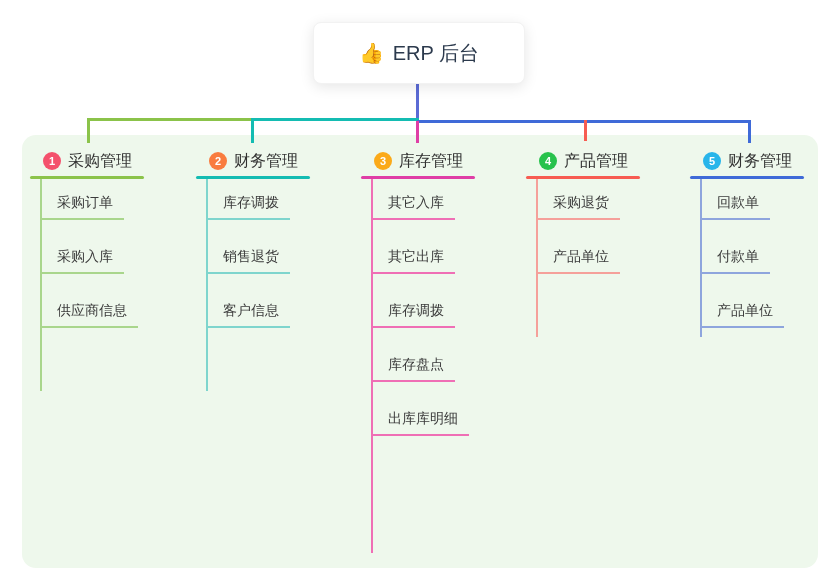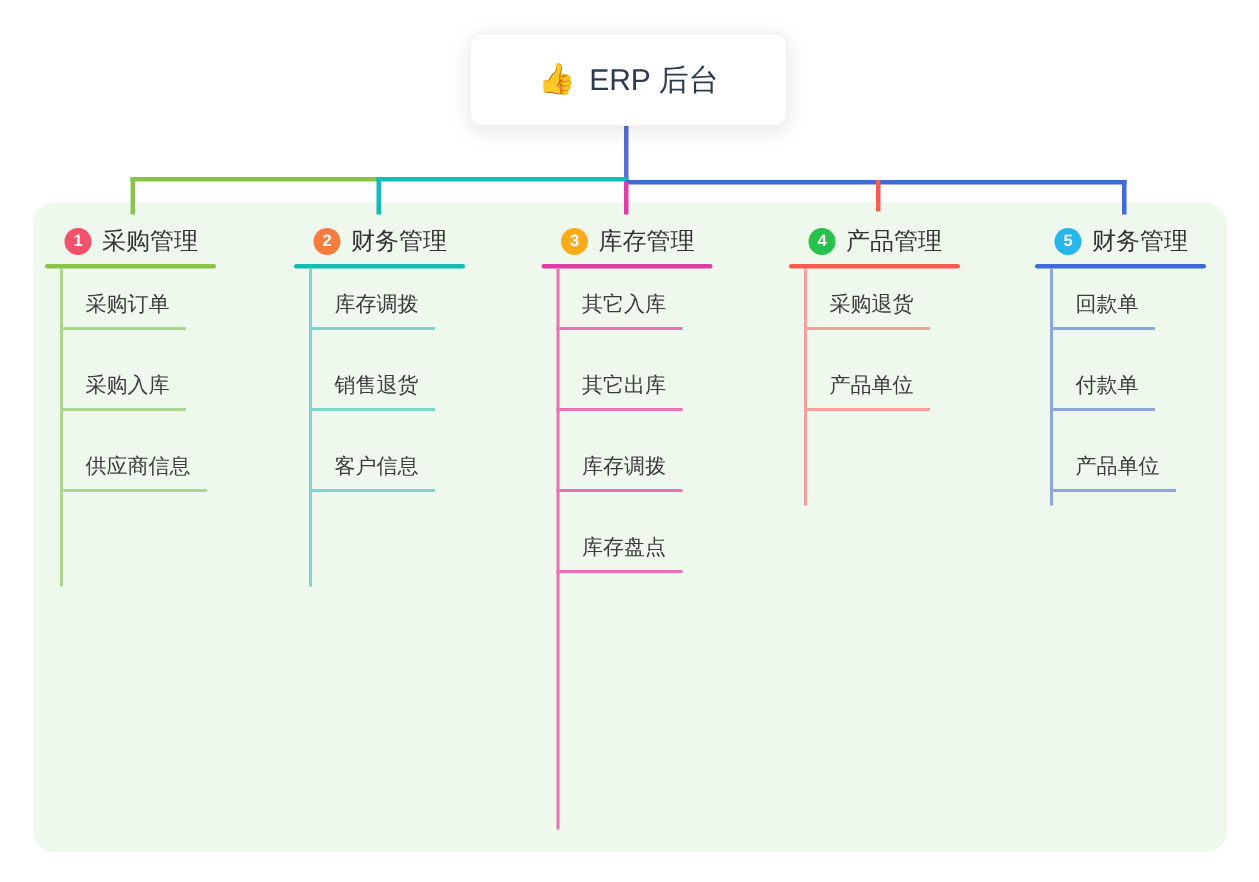--- a/index.html
+++ b/index.html
@@ -148,20 +148,23 @@
         </div>
       <div class="child">
           <span>其它出库</span>
         </div>
       <div class="child">
           <span>库存调拨</span>
         </div>
       <div class="child">
           <span>库存盘点</span>
         </div>
+      <div class="child">
+          <span>出库库明细</span>
+        </div>
     </div>
   </div>
 
   <div class="branch b4">
     <div class="branch-header">
       <span class="badge">4</span>
       <span class="branch-label">产品管理</span>
     </div>
     <div class="branch-underline"></div>
     <div class="spine"></div>

